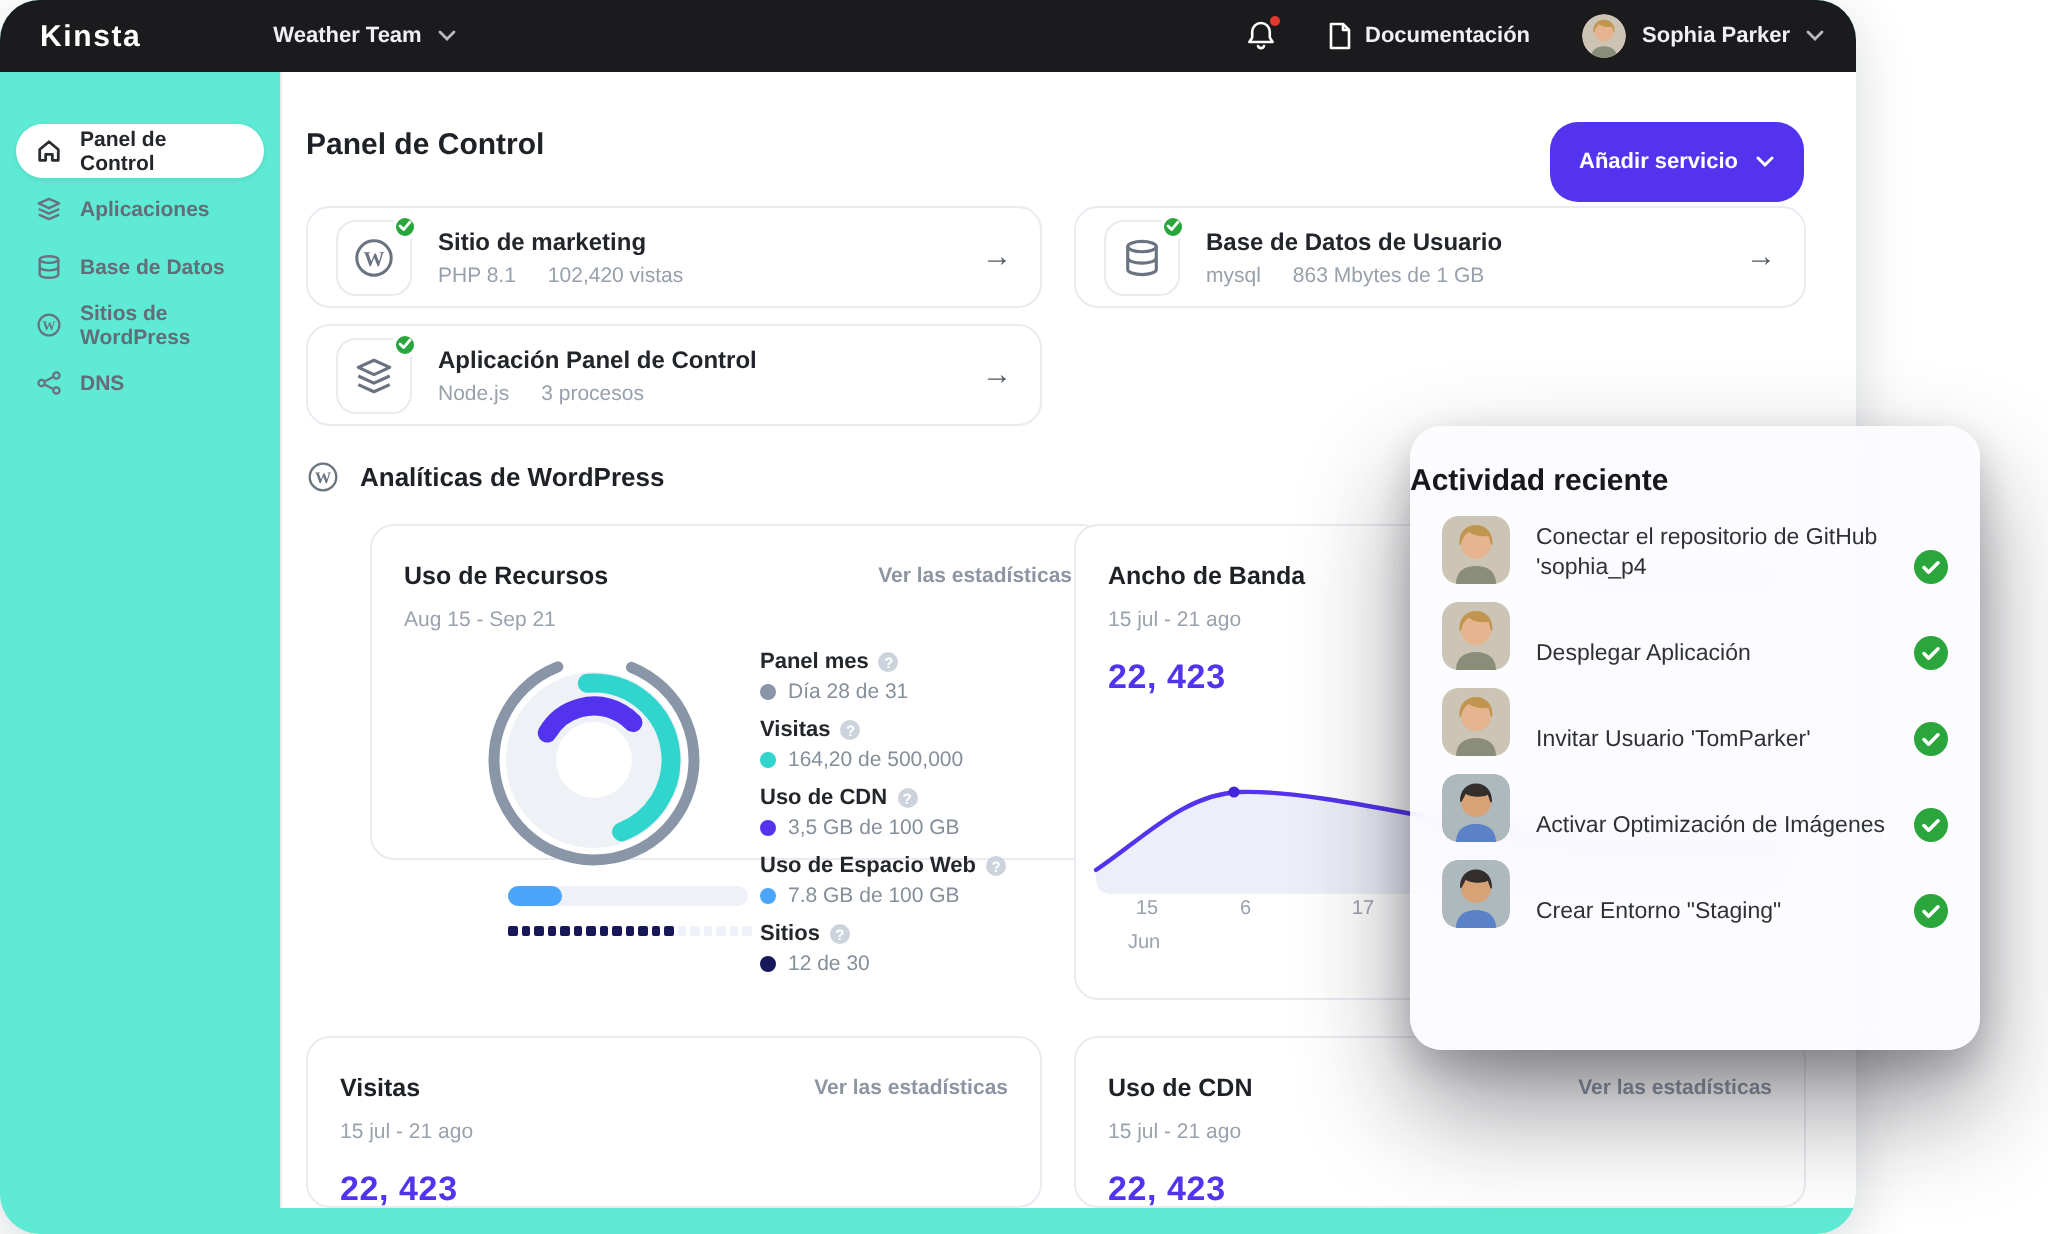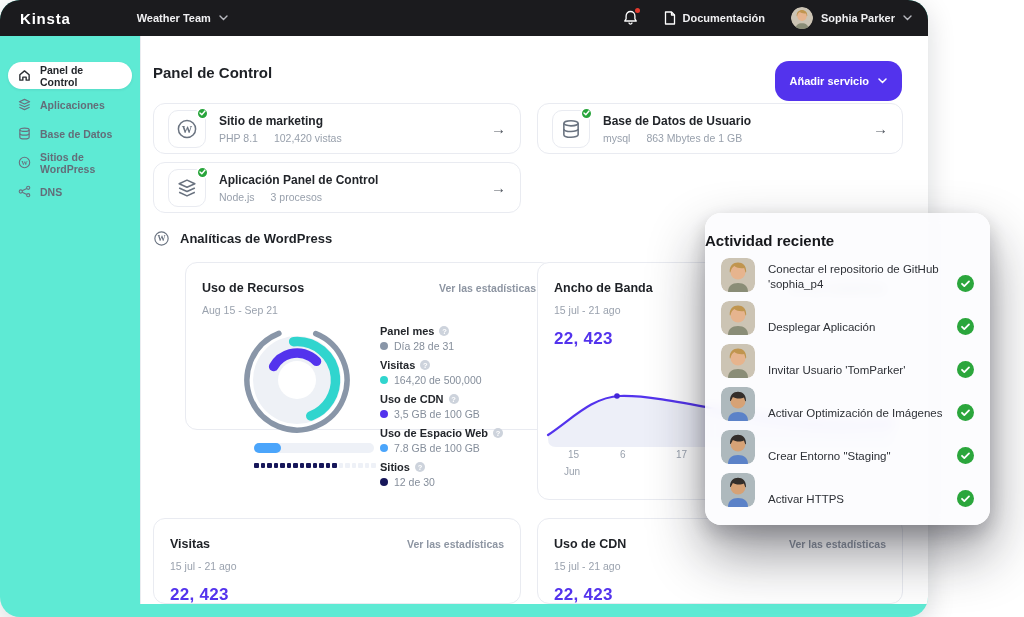--- a/index.html
+++ b/index.html
@@ -474,30 +474,15 @@
           </svg></span>
       <span class="ap-text">Crear Entorno "Staging"</span>
       <span class="ap-check">
           <svg width="17" height="17" viewBox="0 0 17 17">
             <circle cx="8.5" cy="8.5" r="8.5" fill="#2ba63c"></circle>
             <path d="M5 8.8l2.3 2.3L12 6.4" stroke="#fff" stroke-width="1.8" fill="none" stroke-linecap="round" stroke-linejoin="round"></path>
           </svg>
         </span>
     </div>
 
-    <div class="ap-row">
-      <span class="ap-avatar"><svg width="34" height="34" viewBox="0 0 34 34">
-            <rect width="34" height="34" rx="8" fill="#aeb9bd"></rect>
-            <path d="M7 34c0-6 4-9 10-9s10 3 10 9z" fill="#5b82c8"></path>
-            <circle cx="17" cy="14" r="7.5" fill="#d6a276"></circle>
-            <path d="M9 13.5c0-5.5 3.4-8.8 8-8.8s8 3.3 8 8.8c0 .9-.6 1.1-.9.2l-1.2-3.3c-3 1.6-9 1.1-11-.5l-1.9 3.6c-.4.8-1 .7-1 0z" fill="#332e2b"></path>
-          </svg></span>
-      <span class="ap-text">Activar HTTPS</span>
-      <span class="ap-check">
-          <svg width="17" height="17" viewBox="0 0 17 17">
-            <circle cx="8.5" cy="8.5" r="8.5" fill="#2ba63c"></circle>
-            <path d="M5 8.8l2.3 2.3L12 6.4" stroke="#fff" stroke-width="1.8" fill="none" stroke-linecap="round" stroke-linejoin="round"></path>
-          </svg>
-        </span>
-    </div>
   </div>
 
 </div>
 
 </body></html>

